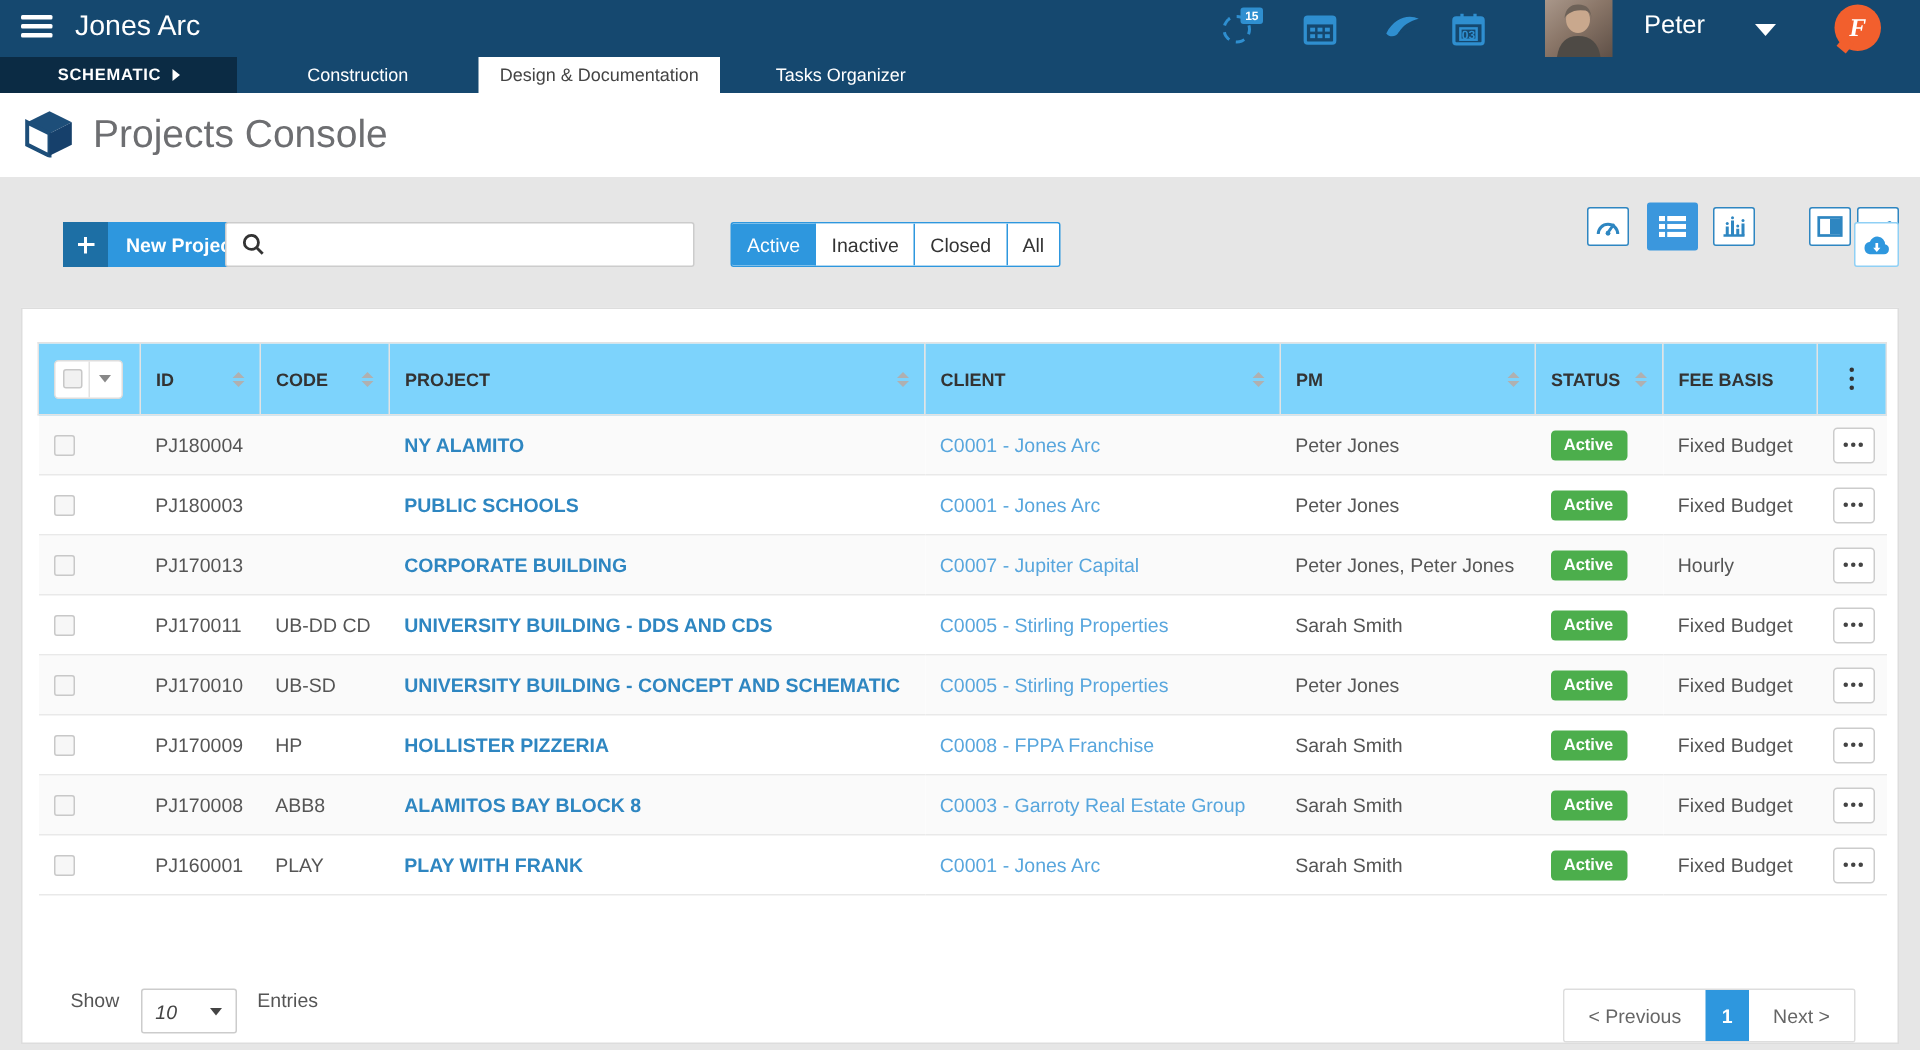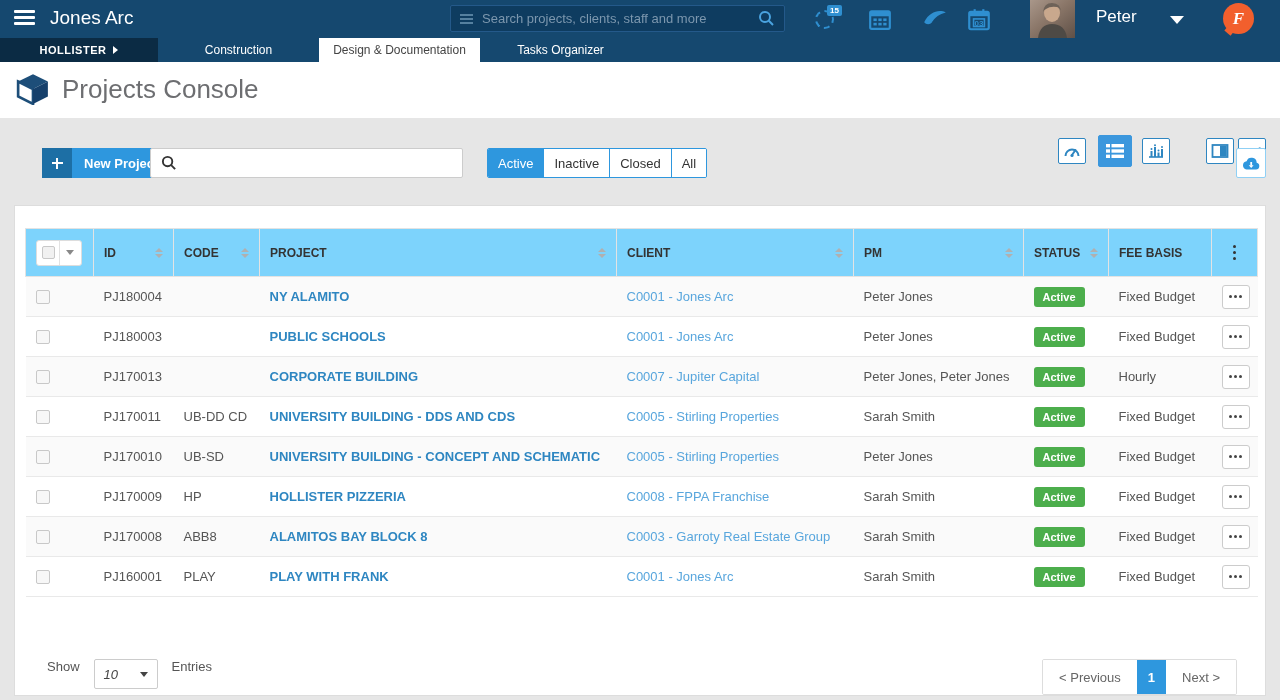--- a/index.html
+++ b/index.html
@@ -134,32 +134,20 @@
 <body>
 
 <div class="topbar">
   <div class="hamburger">
       <span></span>
       <span></span>
       <span></span>
     </div>
   <div class="brand">Jones Arc</div>
 
-  <div class="top-search">
-    <div class="ts-burger">
-        <span></span>
-        <span></span>
-        <span></span>
-      </div>
-    <input type="text" placeholder="Search projects, clients, staff and more" style="">
-    <svg width="17" height="17" viewBox="0 0 17 17">
-      <circle cx="7" cy="7" r="5" fill="none" stroke="#4aa3df" stroke-width="2"></circle>
-      <line x1="10.8" y1="10.8" x2="15" y2="15" stroke="#4aa3df" stroke-width="2"></line>
-    </svg>
-  </div>
 
   <div class="tbi history-ic">
     <span class="history-ring"></span>
     <span class="history-badge">15</span>
   </div>
 
   <div class="tbi cal-ic">
     <svg width="24" height="24" viewBox="0 0 22 22">
       <rect x="2" y="4" width="18" height="16" rx="1.5" fill="none" stroke="#2f8fd0" stroke-width="2"></rect>
       <rect x="2" y="4" width="18" height="4.5" fill="#2f8fd0"></rect>
@@ -201,21 +189,21 @@
   </div>
   <div class="user-name">Peter</div>
   <div class="user-caret"></div>
   <div class="fab">
     <span>F</span>
   </div>
 </div>
 
 <div class="nav">
   <div class="nav-projects">
-    <span>HOLLISTER</span>
+    <span>SCHEMATIC</span>
     <span class="chev-right"></span>
   </div>
   <div class="nav-tab">Construction</div>
   <div class="nav-tab active">Design &amp; Documentation</div>
   <div class="nav-tab">Tasks Organizer</div>
 </div>
 
 <div class="titlebar">
   <svg class="cube" width="34" height="32" viewBox="0 0 32 30">
     <polygon points="16,1 30,8 16,15 2,8" fill="#1d4e79"></polygon>

